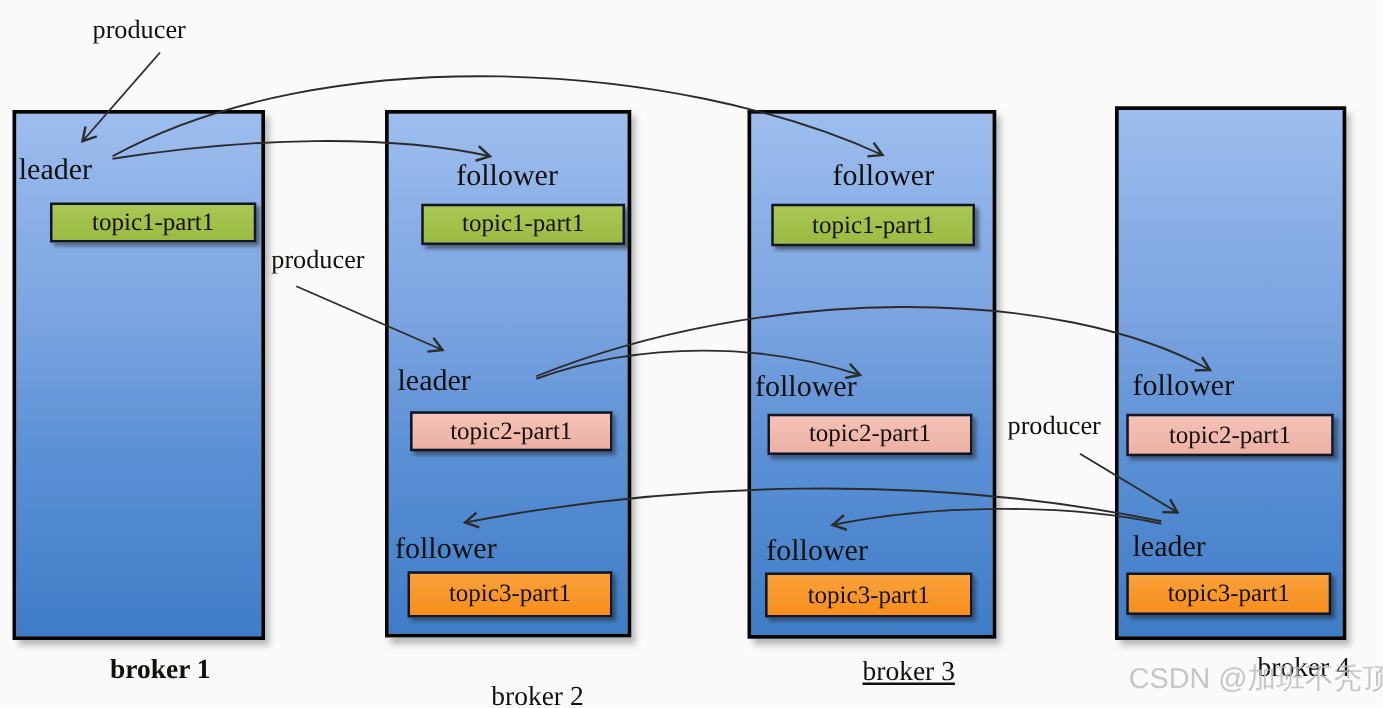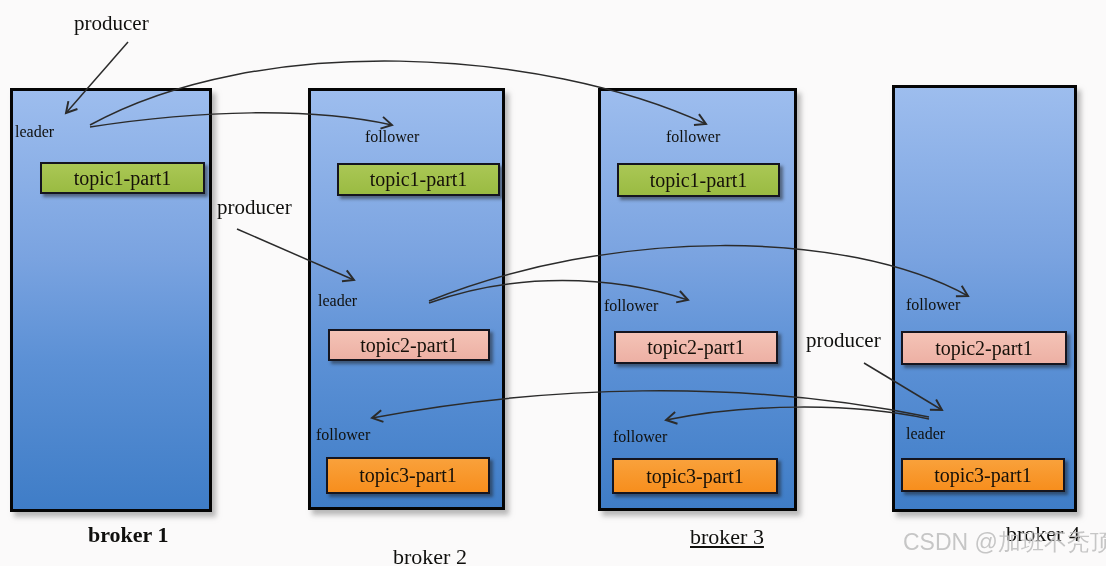--- a/index.html
+++ b/index.html
@@ -15,21 +15,21 @@
   }
   .broker{
     position:absolute;
     border:3px solid #050505;
     background:linear-gradient(180deg,#9dbdee 0%, #7aa3e0 40%, #5b90d5 65%, #3f7dc7 100%);
     box-shadow:4px 5px 5px rgba(130,130,130,0.55);
     box-sizing:border-box;
   }
   .role-label{
     position:absolute;
-    font-size:16px;
+    font-size:24px;
     color:#10100e;
     white-space:nowrap;
   }
   .topic-chip{
     position:absolute;
     box-sizing:border-box;
     border:2px solid #15151f;
     display:flex;align-items:center;justify-content:center;
     font-size:20px;
     color:#151009;

